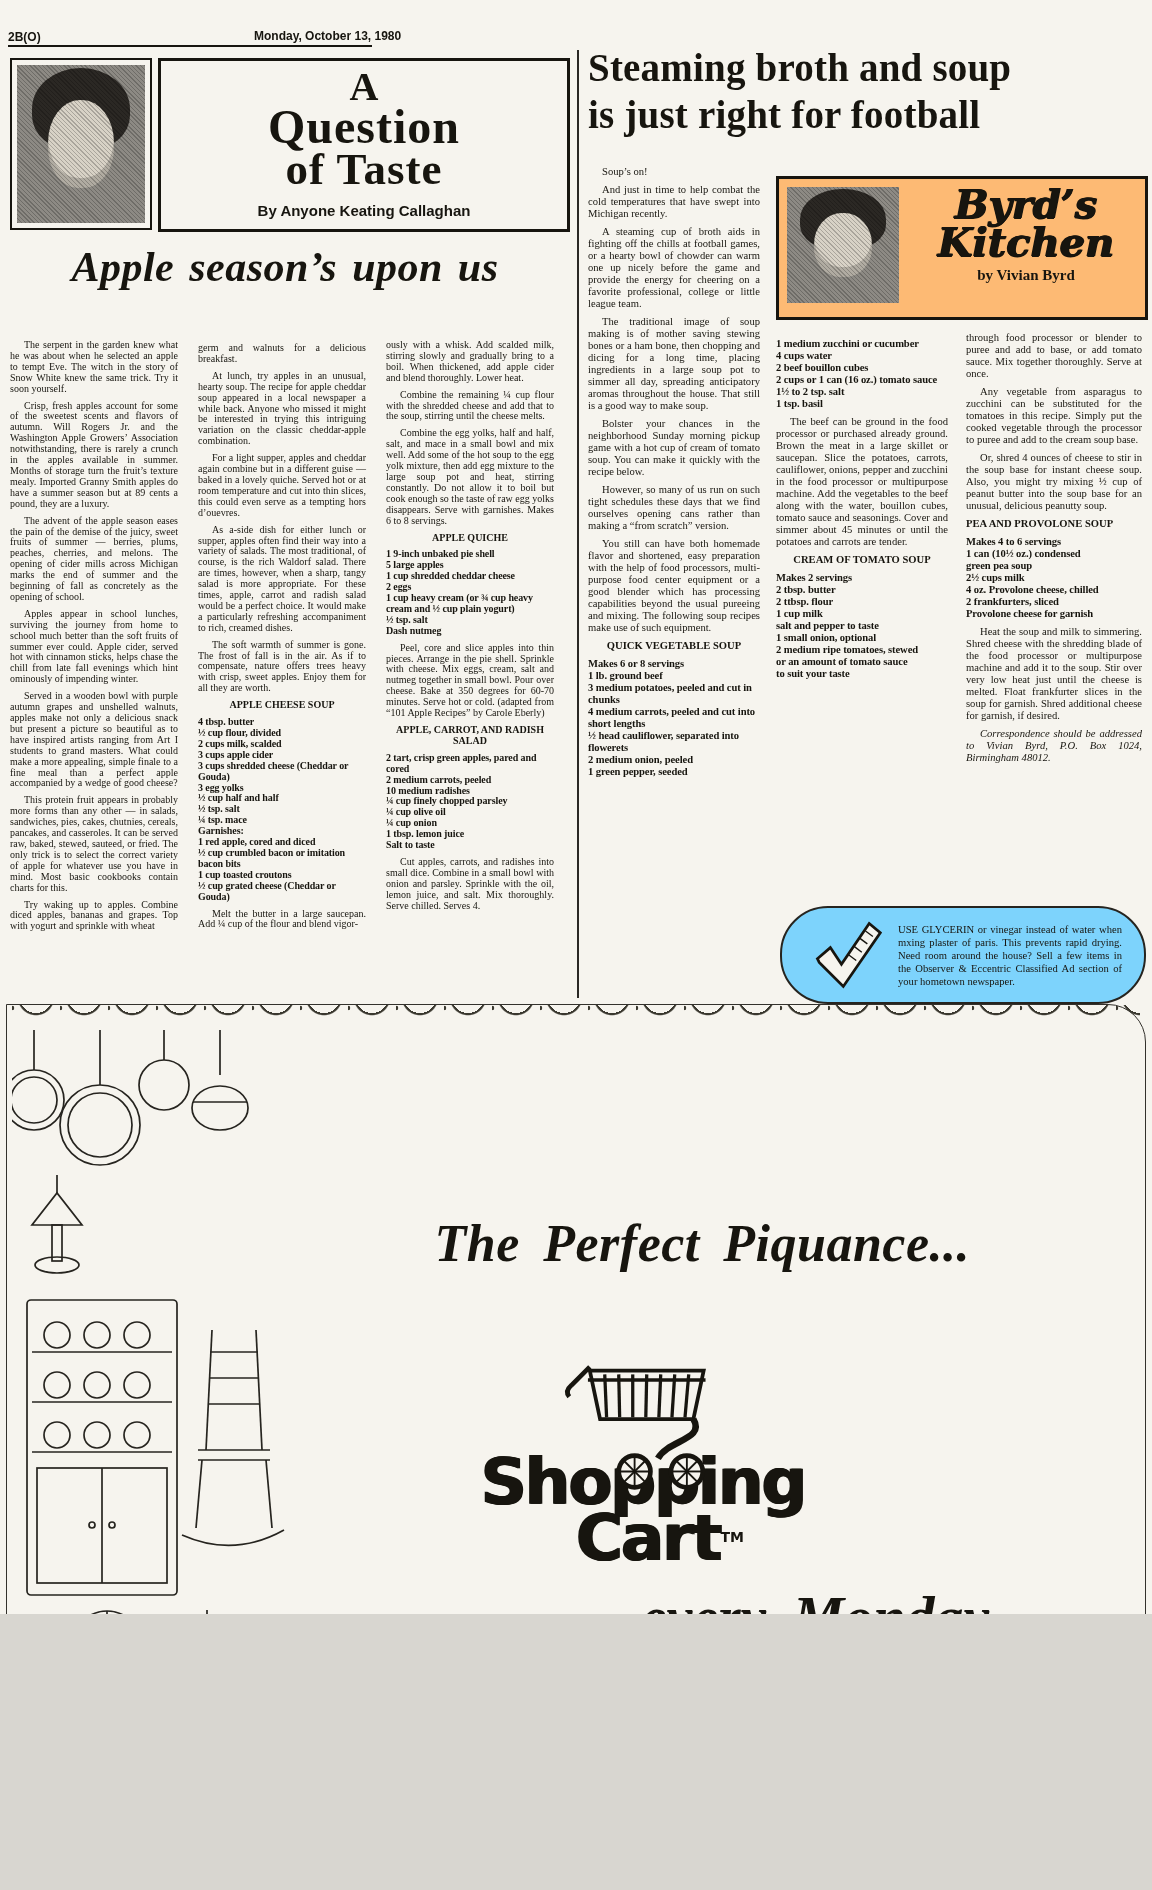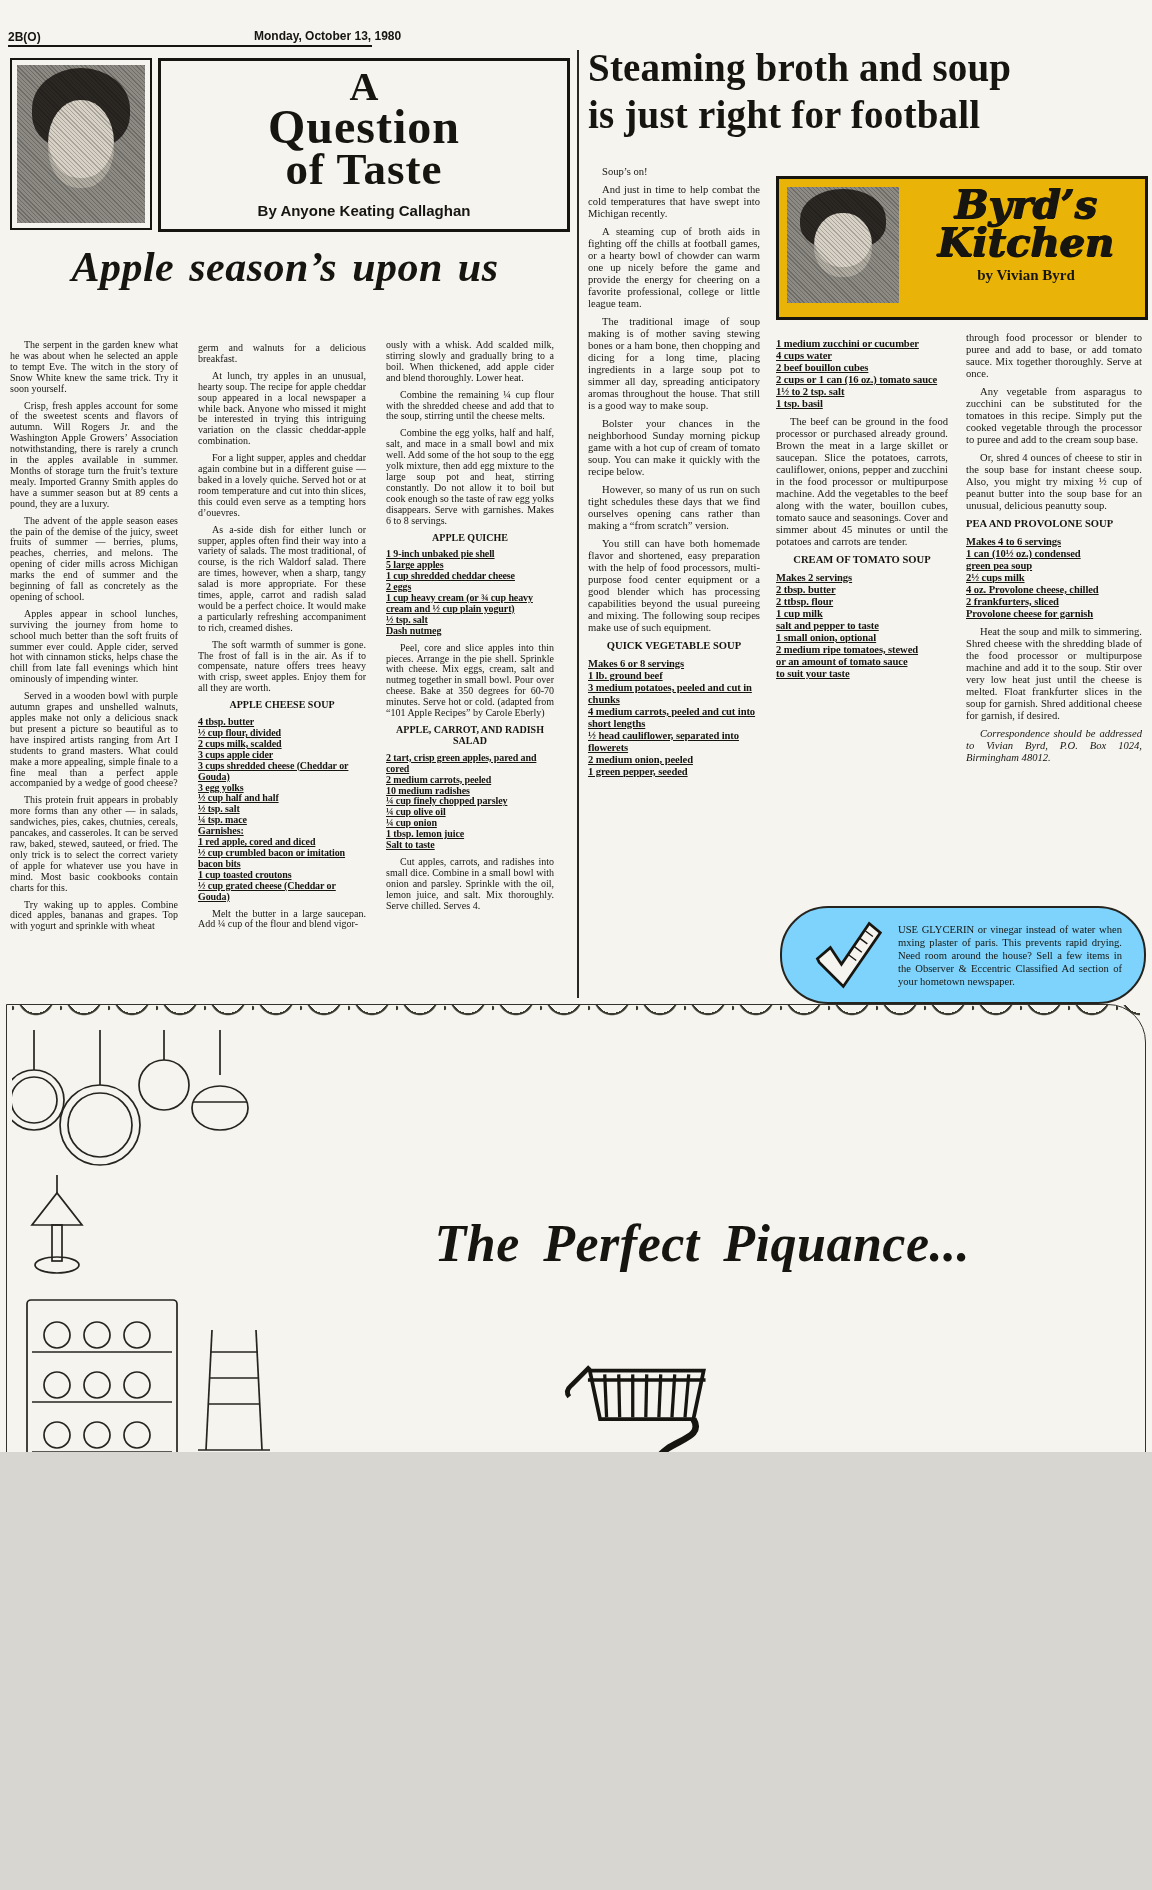--- a/index.html
+++ b/index.html
@@ -1,16 +1,16 @@
 <!DOCTYPE html>
 <html><head>
 <meta charset="utf-8">
 <style>
   html,body{margin:0;padding:0;background:#d8d6d0;}
-  .page{position:relative;width:1152px;height:1452px;background:#f6f4ee;color:#17150f;
+  .page{position:relative;width:1152px;height:1614px;background:#f6f4ee;color:#17150f;
         font-family:"Liberation Serif",serif;margin:0 auto;overflow:hidden;}
   .abs{position:absolute;}
   
   .pageno{left:8px;top:30px;font:bold 12px "Liberation Sans",sans-serif;}
   .dateline{left:254px;top:29px;font:bold 12px "Liberation Sans",sans-serif;}
   .top-rule{left:8px;top:45px;width:364px;height:2px;background:#17150f;}
   
   .photo-frame{border:2px solid #17150f;padding:5px;background:#f6f4ee;}
   .qot-photo-frame{left:10px;top:58px;width:128px;height:158px;}
   .photo{width:100%;height:100%;position:relative;background:#8d8a84;overflow:hidden;}
@@ -27,23 +27,23 @@
     font:italic bold 42px/1 "Liberation Serif",serif;letter-spacing:.5px;word-spacing:4px;}
   .soup-head{left:588px;top:44px;width:560px;font:bold 39px/47px "Liberation Serif",serif;white-space:pre-line;letter-spacing:.2px;}
   .vert-rule{left:577px;top:50px;width:2px;height:948px;background:#2a2824;}
   
   .col{width:168px;font:10px/10.9px "Liberation Serif",serif;text-align:justify;}
   .rcol{width:172px;font:10.6px/12px "Liberation Serif",serif;text-align:justify;}
   .col p,.rcol p{margin:0 0 6px;text-indent:14px;}
   .col p.cont,.rcol p.cont{text-indent:0;}
   .rtitle{font-weight:bold;text-align:center;text-indent:0 !important;margin:5px 0 4px;}
   .rtitle-left{font-weight:bold;text-align:left;text-indent:0 !important;margin:5px 0 2px;}
-  .ing{font-weight:bold;white-space:pre-line;text-align:left;text-indent:0 !important;margin:0 0 6px;letter-spacing:-.1px;text-decoration:underline;}
-  
-  .byrd-box{left:776px;top:176px;width:366px;height:138px;border:3px solid #17150f;display:flex;background:#eab308;}
+  .ing{font-weight:bold;white-space:pre-line;text-align:left;text-indent:0 !important;margin:0 0 6px;letter-spacing:-.1px;}
+  
+  .byrd-box{left:776px;top:176px;width:366px;height:138px;border:3px solid #17150f;display:flex;background:#fdba74;}
   .byrd-photo{width:112px;height:116px;margin:8px;flex:none;}
   .byrd-right{flex:1;text-align:center;padding-top:6px;}
   .byrd-title{font:italic 900 40px/0.95 "DejaVu Serif",serif;white-space:pre-line;
     text-shadow:.8px 0 #17150f,-.8px 0 #17150f,0 .8px #17150f;}
   .byrd-by{font:bold 15px "Liberation Serif",serif;margin-top:6px;}
   
   .tip-box{left:780px;top:906px;width:362px;height:94px;border:2px solid #26241f;border-radius:48px;
     display:flex;align-items:center;background:#7dd3fc;}
   .tip-check{flex:none;margin-left:28px;}
   .tip-text{width:232px;margin-left:14px;margin-right:22px;font:10.6px/13px "Liberation Serif",serif;text-align:justify;}

